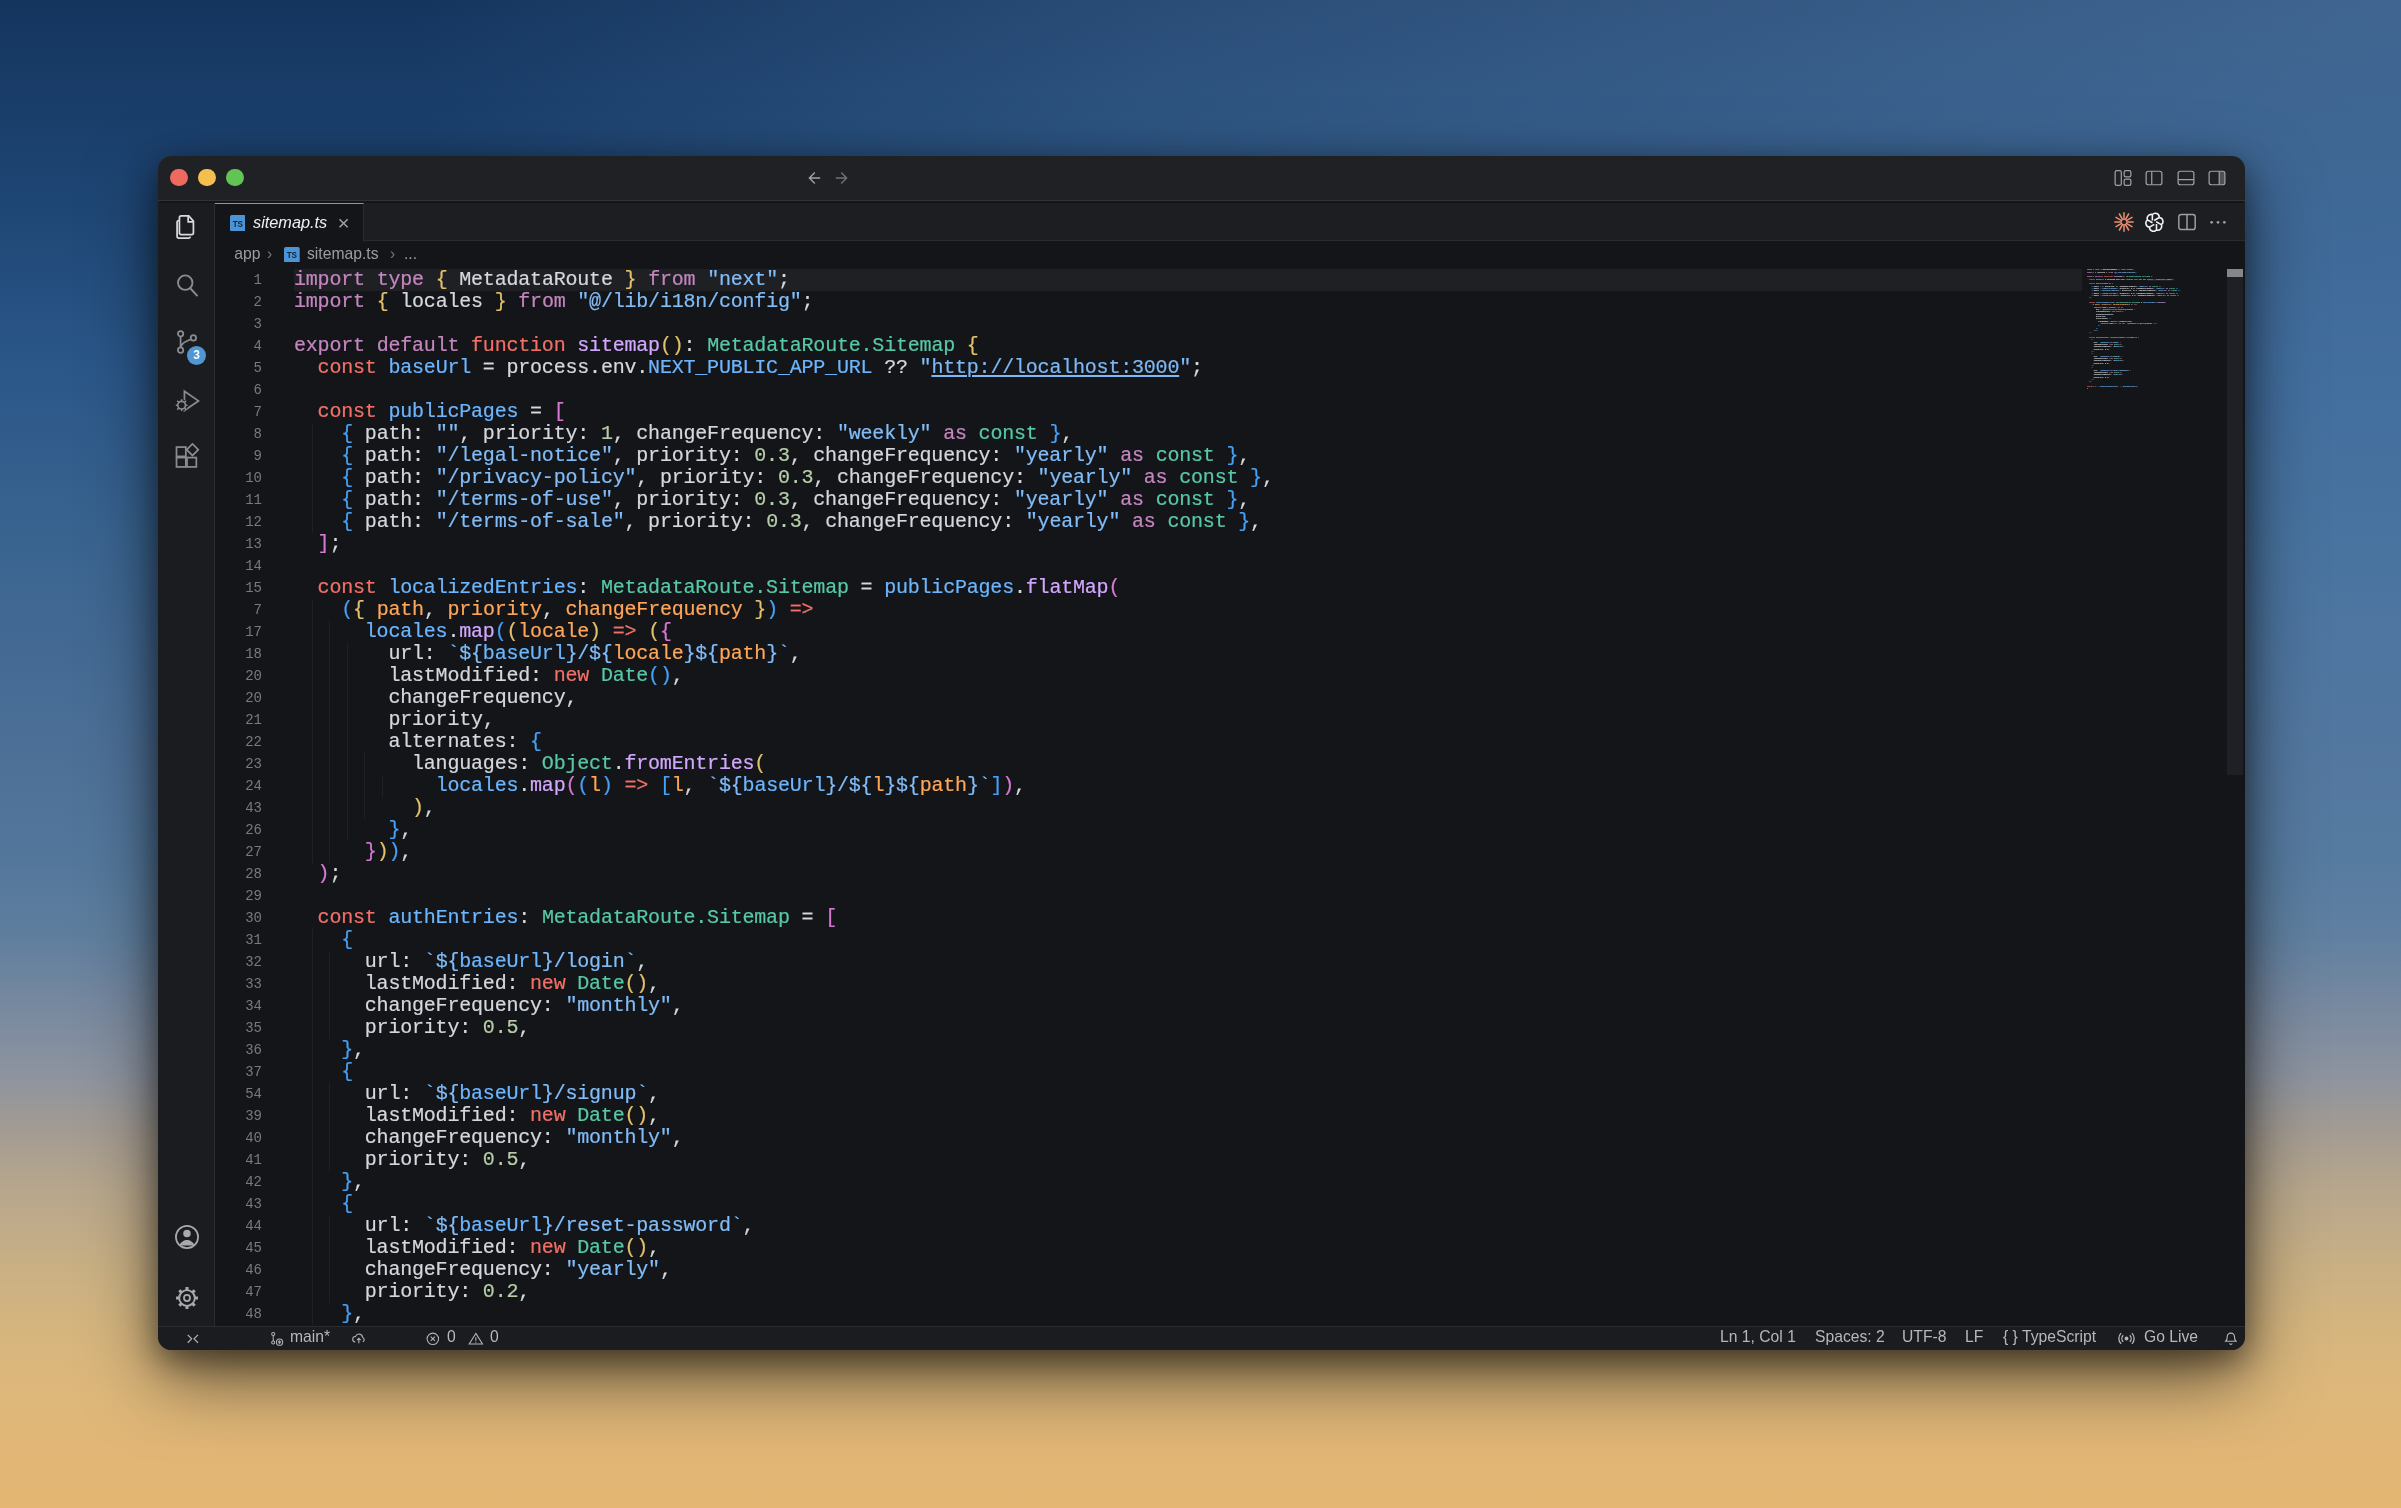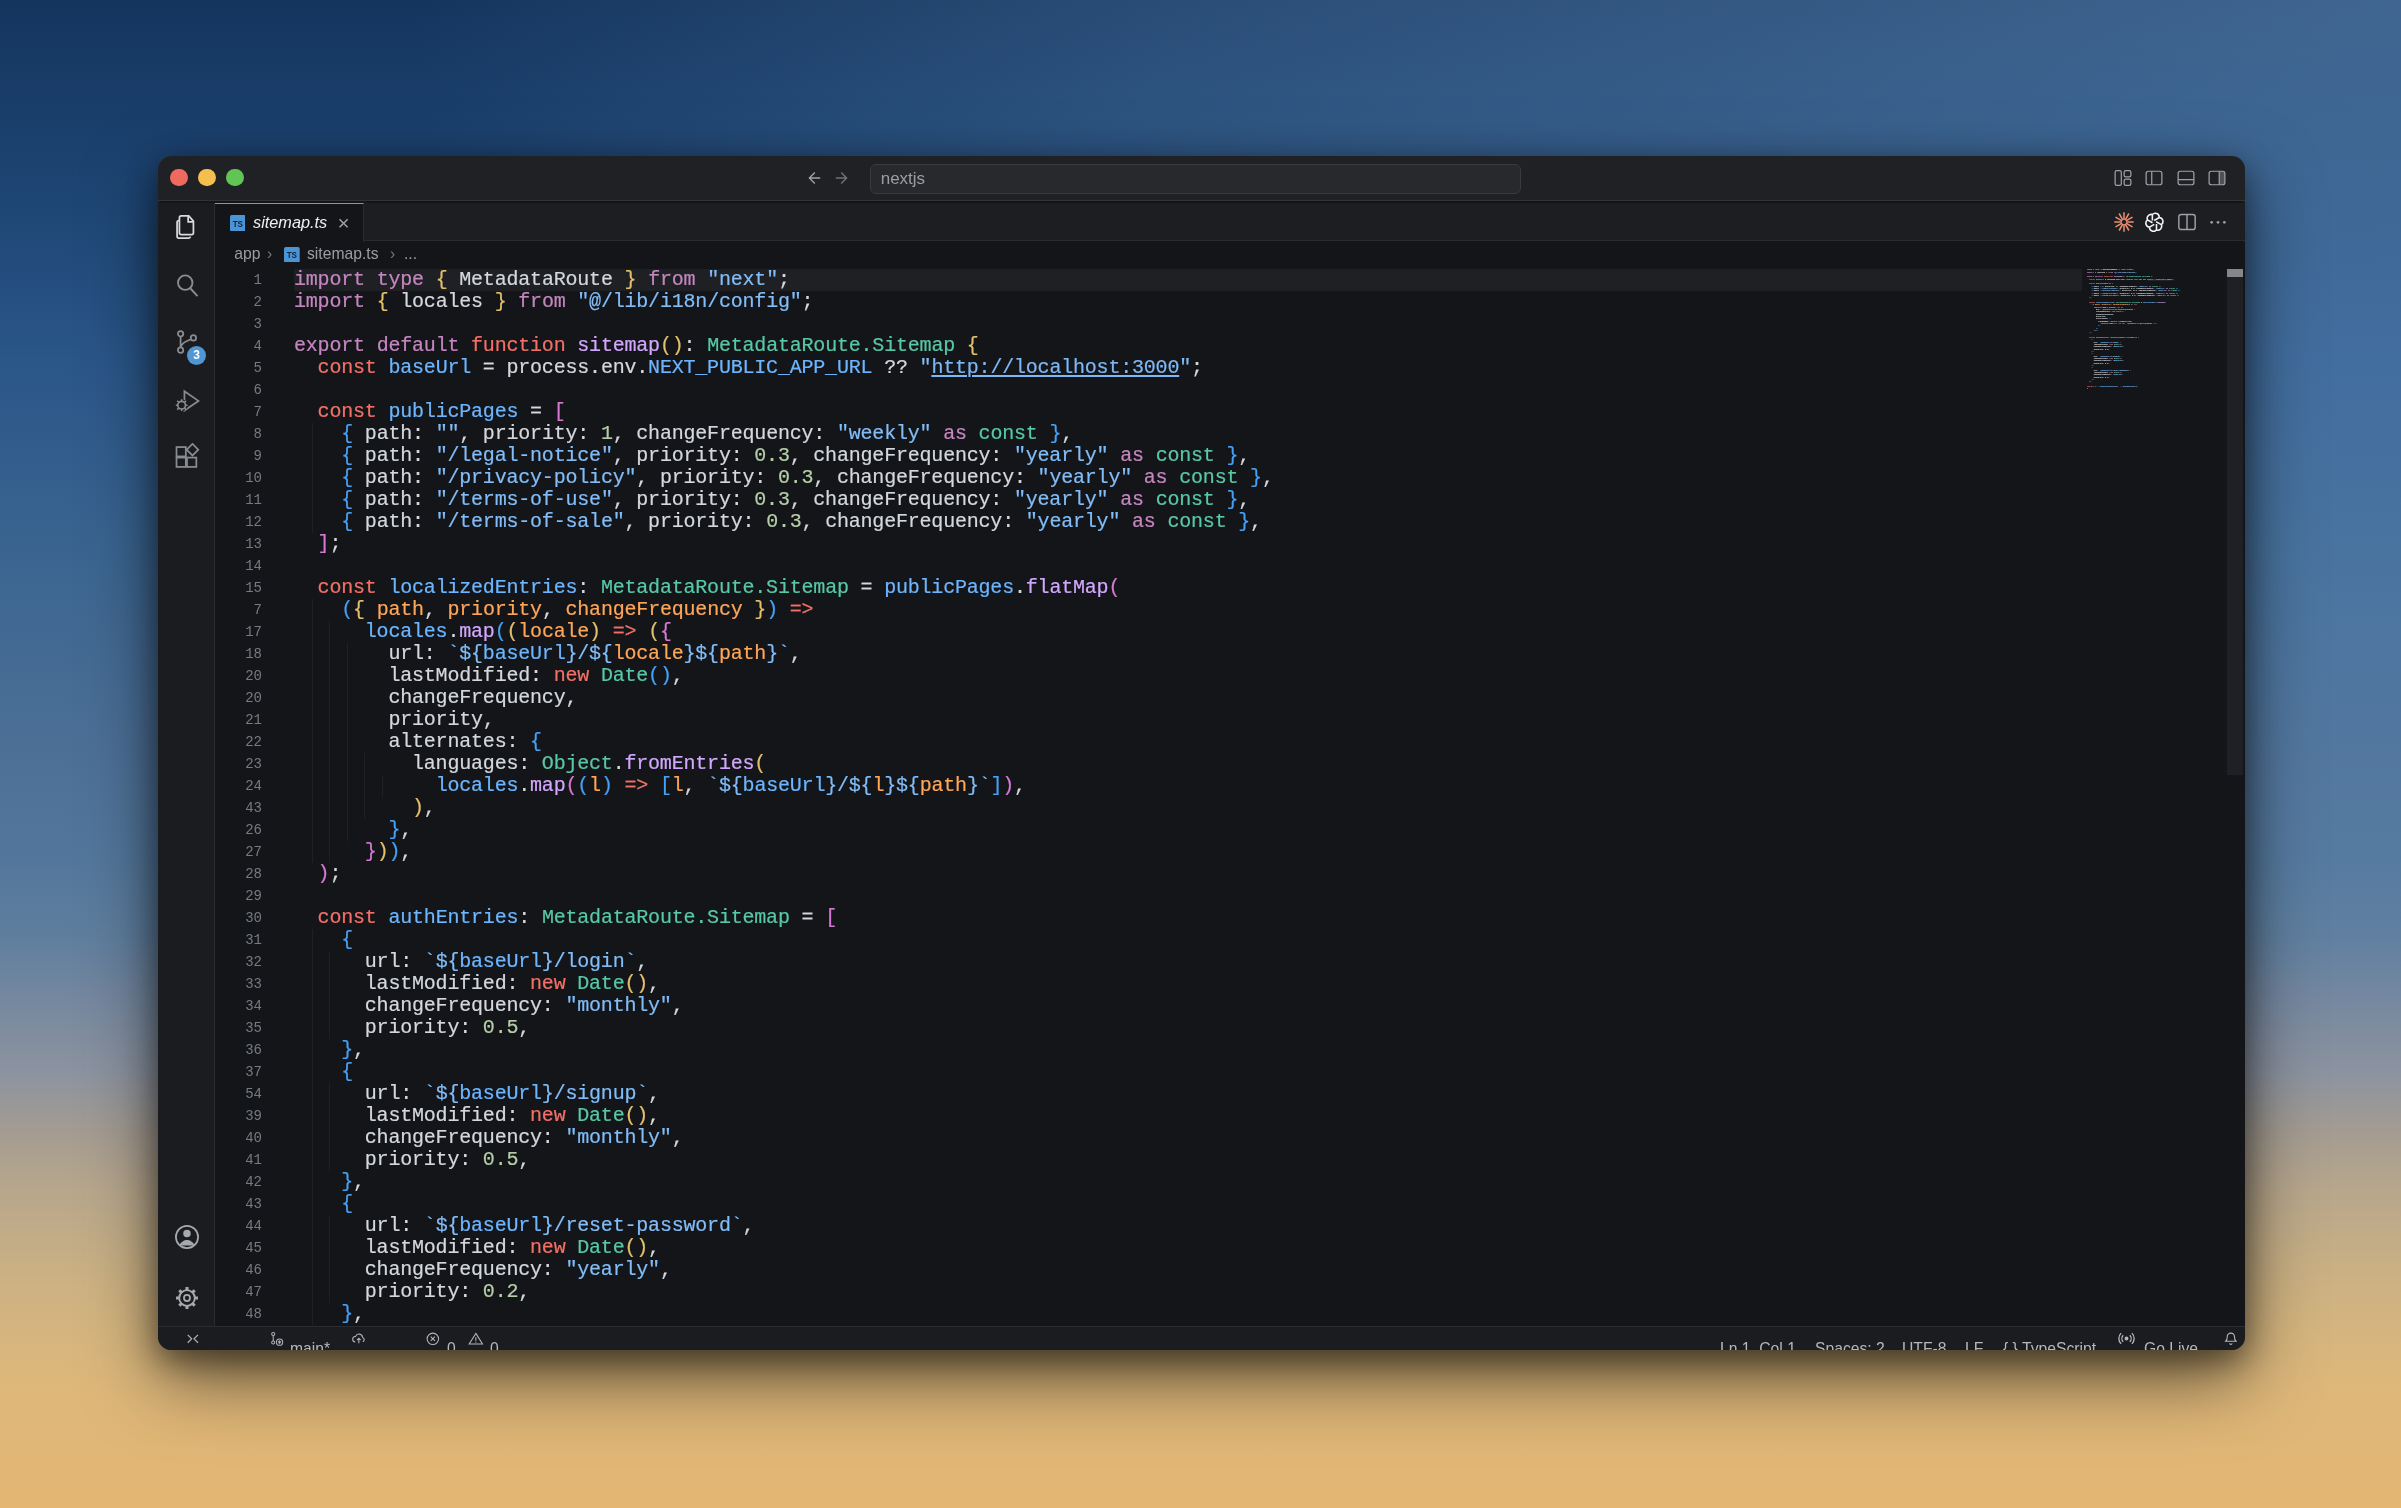--- a/index.html
+++ b/index.html
@@ -57,35 +57,34 @@
 .b1{color:#e3c06c}.b2{color:#d579d2}.b3{color:#45a1f5}
 .u{color:#7db8f7; text-decoration:underline; text-underline-offset:2.4px;}
 .minimap { position:absolute; left:1872px; top:0; transform:scale(0.128,0.106); transform-origin:0 0;
   font-family:"Liberation Mono", monospace; font-size:15px; line-height:22px; letter-spacing:-0.2px;
   white-space:pre; color:#d4d8de; width:785px; font-weight:bold; -webkit-text-stroke:0.7px; opacity:0.93; }
 .sbar { position:absolute; left:2012px; top:0; width:16.3px; height:506px; background:rgba(130,132,136,0.11); }
 .smark { position:absolute; left:2012px; top:0; width:15.7px; height:7.9px; background:#83878c; }
 
 .statusbar { position:absolute; left:0; bottom:0; right:0; height:24px; background:#1b1c1f; border-top:1.2px solid #2b2c30;
   color:#b4b8be; font-size:15.7px; }
-.st { position:absolute; top:13px;text-align:center; }
+.st { position:absolute; top:1px;text-align:center; }
 .sicon { position:absolute; top:4.2px; width:15.7px; height:15.7px; }
 </style></head><body>
 <div class="win">
   <div class="titlebar">
     <div class="tl" style="left:12px; top:12.7px; background:#ee6a5f;"></div>
     <div class="tl" style="left:40px; top:12.7px; background:#f5bf4f;"></div>
     <div class="tl" style="left:68px; top:12.7px; background:#61c454;"></div>
     <svg class="nav-arrow" style="left:646px; top:13.3px" viewBox="0 0 30 30">
         <path d="M18 6 L9 15 L18 24 M9 15 H27" stroke="#9da1a7" stroke-width="2.4" fill="none"></path>
       </svg>
     <svg class="nav-arrow" style="left:676px; top:13.3px" viewBox="0 0 30 30">
         <path d="M12 6 L21 15 L12 24 M21 15 H3" stroke="#6e7177" stroke-width="2.4" fill="none"></path>
       </svg>
-    <div class="cmdbox">nextjs</div>
 
     <svg class="ticon" style="left:1956px; top:13.3px" viewBox="0 0 32 32">
         <g fill="none" stroke="#9da1a7" stroke-width="2.2">
           <rect x="2" y="3" width="11" height="26" rx="3"></rect>
           <rect x="18" y="3" width="12" height="11" rx="3"></rect>
           <rect x="18" y="18" width="12" height="11" rx="3"></rect>
         </g>
       </svg>
     <svg class="ticon" style="left:1987px; top:13.3px" viewBox="0 0 32 32">
         <g fill="none" stroke="#9da1a7" stroke-width="2.2">

